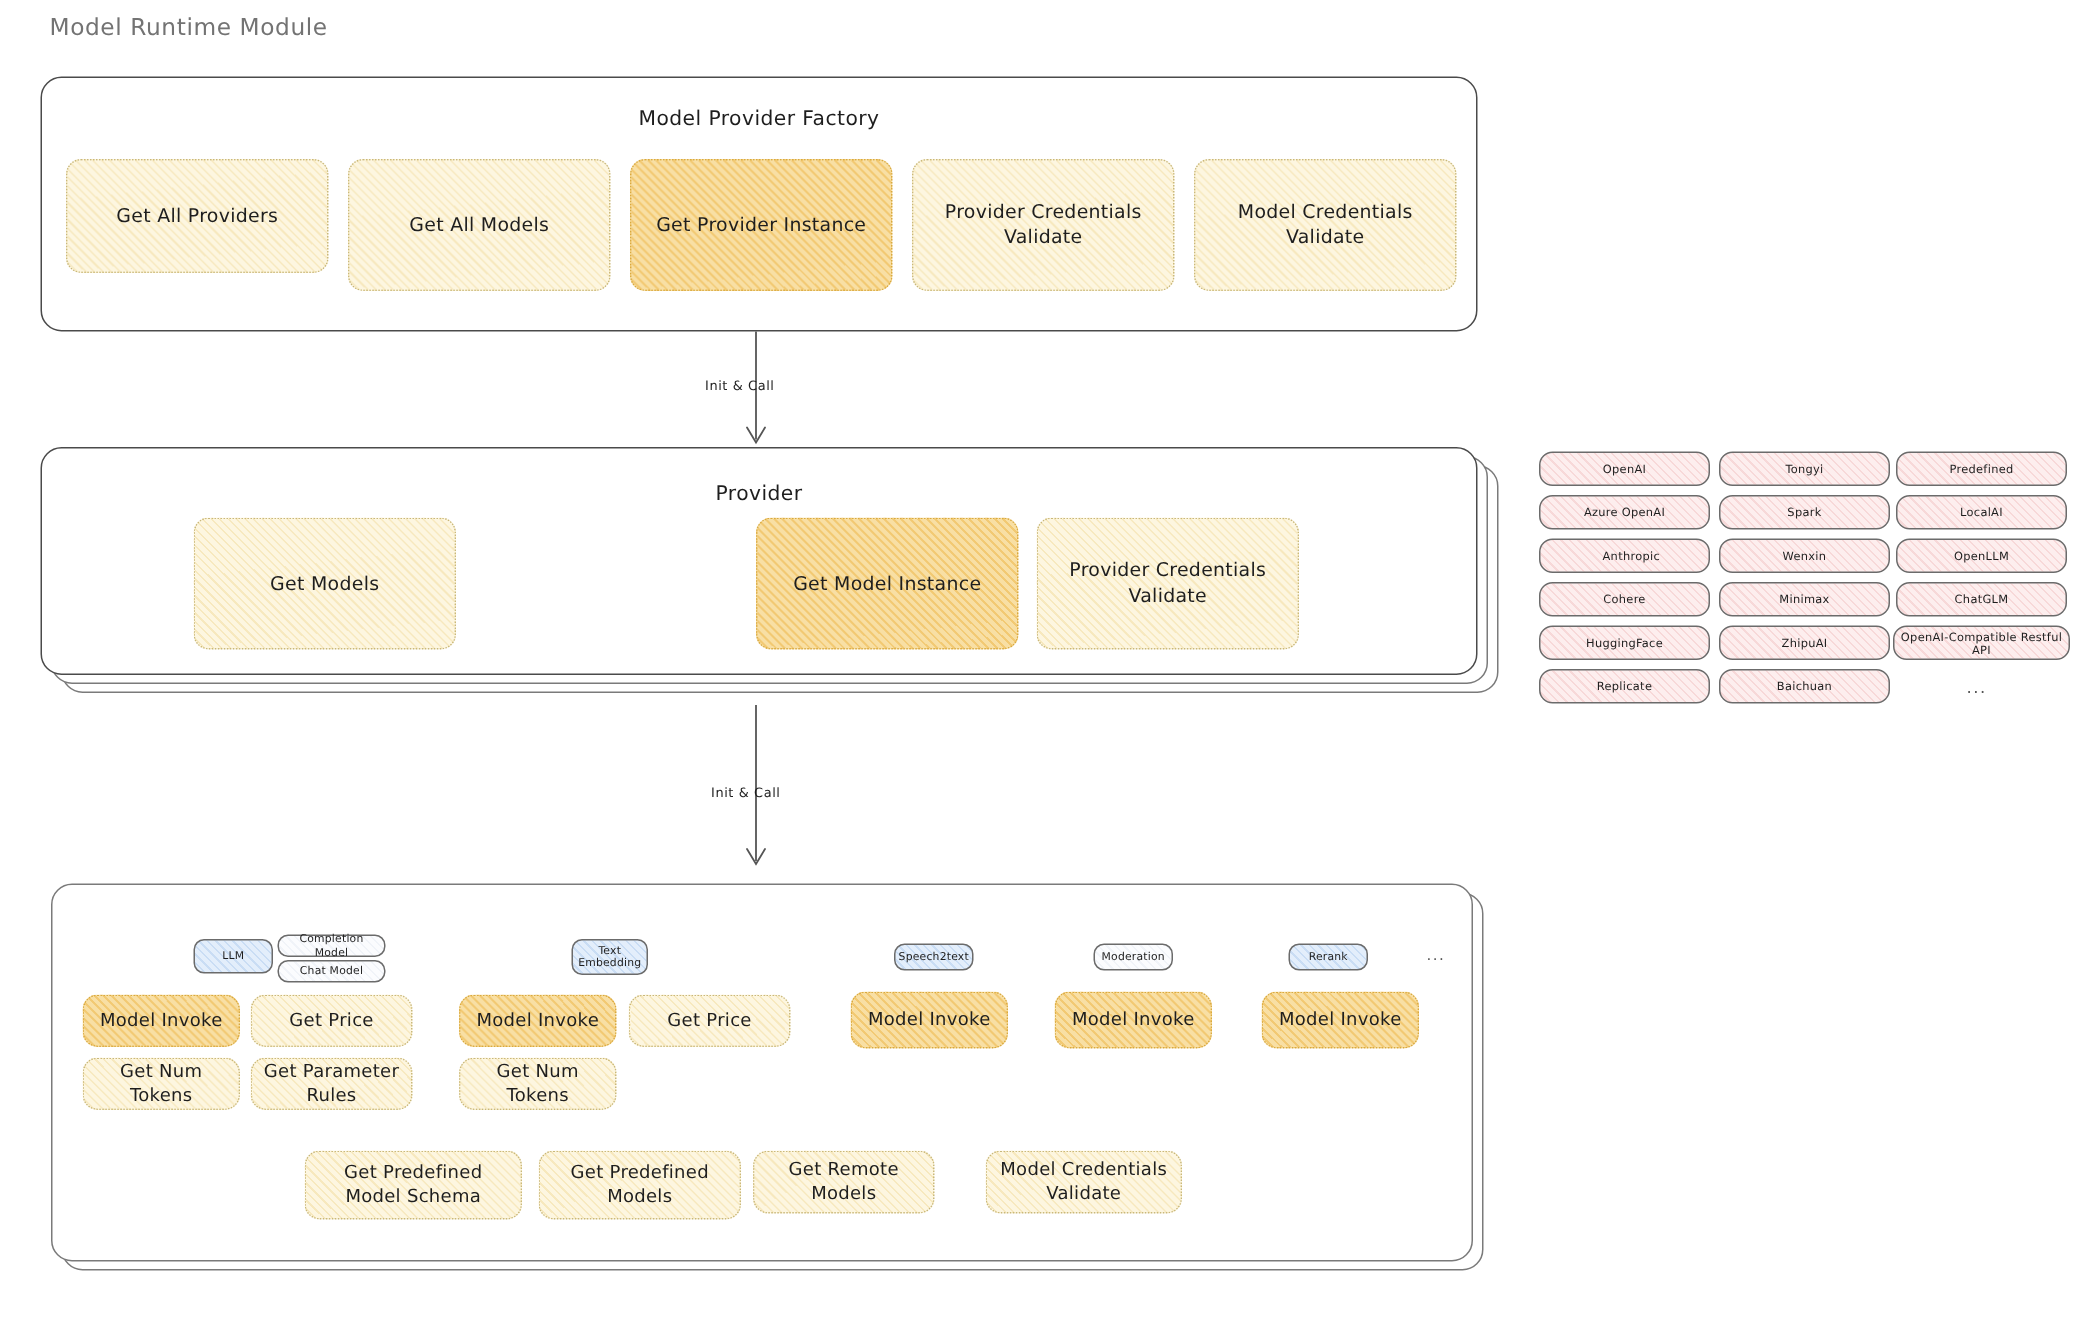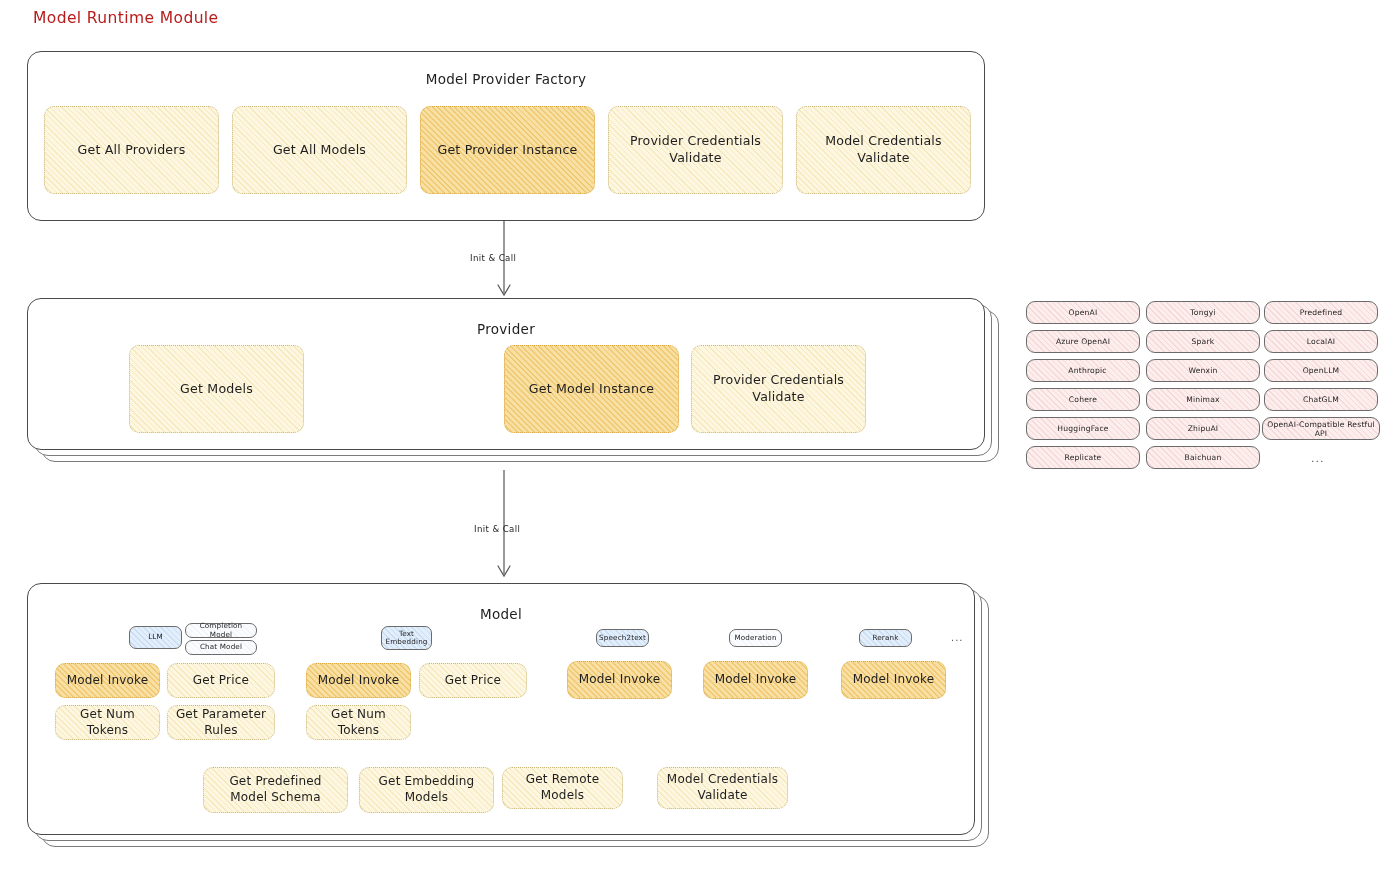--- a/index.html
+++ b/index.html
@@ -15,21 +15,21 @@
   .canvas{position:absolute;left:0;top:0;width:1393px;height:880px;}
 
   
   .abs{position:absolute;box-sizing:border-box;}
 
   
   .page-title{
     left:33px;top:9px;
     font-size:15.5px;
     letter-spacing:.4px;
-    color:#b91c1c;
+    color:#737373;
   }
 
   
   .section-card{
     background:#ffffff;
     border:1.1px solid #4a4a4a;
     border-radius:14px;
     box-shadow:0 0 0 0 rgba(0,0,0,0);
   }
   .stack-layer{
@@ -145,21 +145,21 @@
 <body>
 
 <div class="canvas">
 
   <div class="abs page-title">Model Runtime Module</div>
 
   <div class="abs section-card" style="left:27px;top:51px;width:958px;height:170px;">
     <div class="section-title" style="top:19px;left:0;">Model Provider Factory</div>
   </div>
 
-  <div class="abs ybox" style="left:44px;top:106px;width:175px;height:88px;">Get All Providers</div>
+  <div class="abs ybox" style="left:44px;top:106px;width:175px;height:76px;">Get All Providers</div>
   <div class="abs ybox" style="left:232px;top:106px;width:175px;height:88px;">Get All Models</div>
   <div class="abs ybox hot" style="left:420px;top:106px;width:175px;height:88px;">Get Provider Instance</div>
   <div class="abs ybox" style="left:608px;top:106px;width:175px;height:88px;">Provider Credentials Validate</div>
   <div class="abs ybox" style="left:796px;top:106px;width:175px;height:88px;">Model Credentials Validate</div>
 
   <svg class="arrow" style="left:493px;top:221px;width:22px;height:80px;" viewBox="0 0 22 80">
     <path d="M11 0 L11 72" stroke="#555" stroke-width="1.2" fill="none"></path>
     <path d="M5 64 L11 74 L17 64" stroke="#555" stroke-width="1.2" fill="none" stroke-linecap="round"></path>
   </svg>
   <div class="abs arrow-label" style="left:470px;top:253px;">Init &amp; Call</div>
@@ -196,23 +196,20 @@
   <div class="abs ellipsis" style="left:1311px;top:452px;">...</div>
 
   <svg class="arrow" style="left:493px;top:470px;width:22px;height:112px;" viewBox="0 0 22 112">
     <path d="M11 0 L11 104" stroke="#555" stroke-width="1.2" fill="none"></path>
     <path d="M5 96 L11 106 L17 96" stroke="#555" stroke-width="1.2" fill="none" stroke-linecap="round"></path>
   </svg>
   <div class="abs arrow-label" style="left:474px;top:524px;">Init &amp; Call</div>
 
   <div class="abs stack-layer" style="left:41px;top:595px;width:948px;height:252px;"></div>
   <div class="abs stack-layer" style="left:34px;top:589px;width:948px;height:252px;"></div>
-  <div class="abs section-card" style="left:27px;top:583px;width:948px;height:252px;">
-    <div class="section-title" style="top:22px;left:0;">Model</div>
-  </div>
 
   <div class="abs chip blue" style="left:129px;top:626px;width:53px;height:23px;">LLM</div>
   <div class="abs chip white" style="left:185px;top:623px;width:72px;height:15px;">Completion Model</div>
   <div class="abs chip white" style="left:185px;top:640px;width:72px;height:15px;">Chat Model</div>
 
   <div class="abs ybox hot small" style="left:55px;top:663px;width:105px;height:35px;">Model Invoke</div>
   <div class="abs ybox small" style="left:167px;top:663px;width:108px;height:35px;">Get Price</div>
   <div class="abs ybox small" style="left:55px;top:705px;width:105px;height:35px;">Get Num Tokens</div>
   <div class="abs ybox small" style="left:167px;top:705px;width:108px;height:35px;">Get Parameter Rules</div>
 
@@ -226,17 +223,17 @@
 
   <div class="abs chip white" style="left:729px;top:629px;width:53px;height:18px;">Moderation</div>
   <div class="abs ybox hot small" style="left:703px;top:661px;width:105px;height:38px;">Model Invoke</div>
 
   <div class="abs chip blue" style="left:859px;top:629px;width:53px;height:18px;">Rerank</div>
   <div class="abs ybox hot small" style="left:841px;top:661px;width:105px;height:38px;">Model Invoke</div>
 
   <div class="abs ellipsis" style="left:951px;top:632px;font-size:10px;">...</div>
 
   <div class="abs ybox small" style="left:203px;top:767px;width:145px;height:46px;">Get Predefined Model Schema</div>
-  <div class="abs ybox small" style="left:359px;top:767px;width:135px;height:46px;">Get Embedding Models</div>
+  <div class="abs ybox small" style="left:359px;top:767px;width:135px;height:46px;">Get Predefined Models</div>
   <div class="abs ybox small" style="left:502px;top:767px;width:121px;height:42px;">Get Remote Models</div>
   <div class="abs ybox small" style="left:657px;top:767px;width:131px;height:42px;">Model Credentials Validate</div>
 
 </div>
 
 </body></html>

